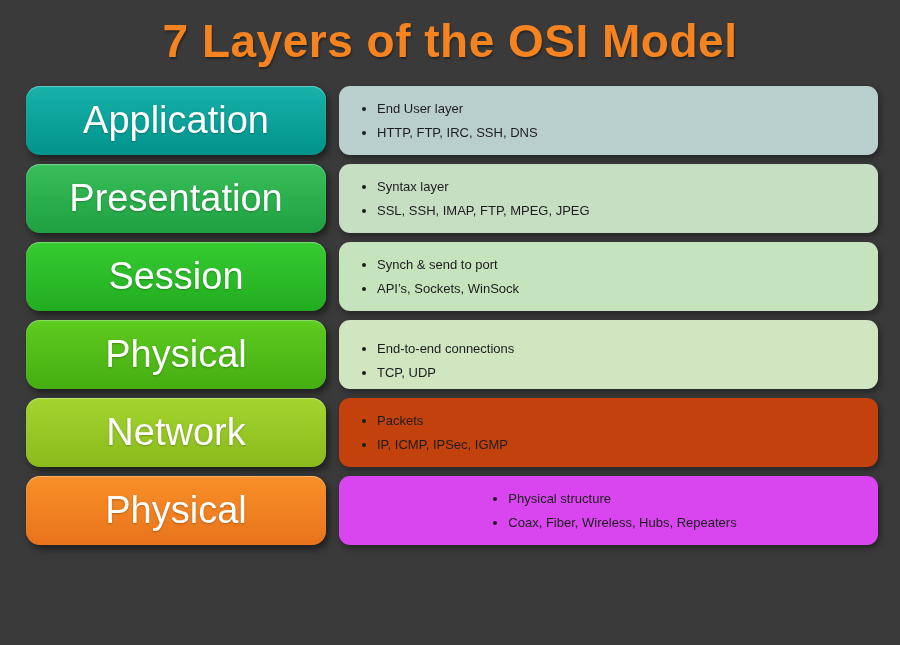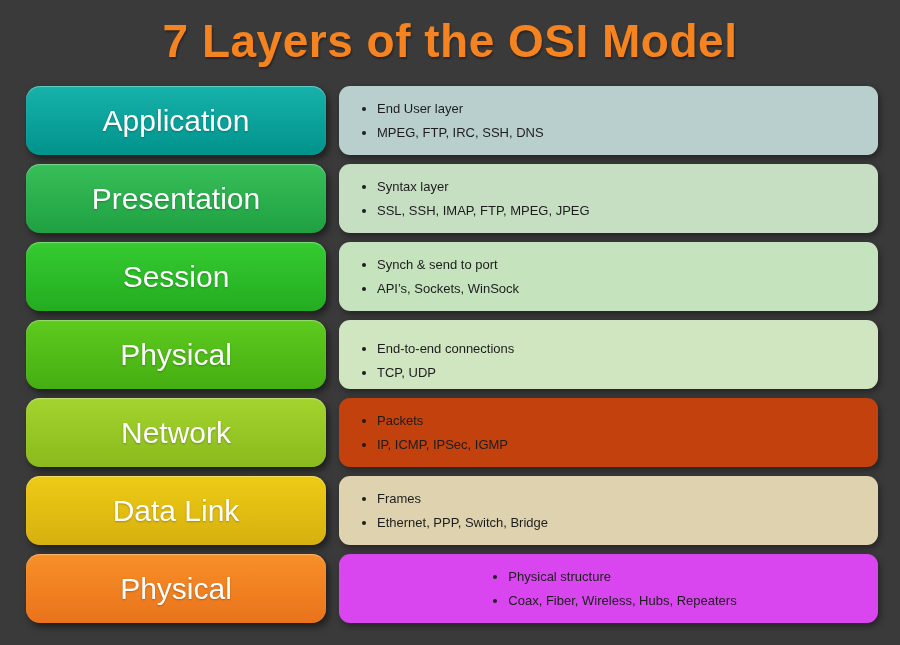--- a/index.html
+++ b/index.html
@@ -41,21 +41,21 @@
     height: 69px;
   }
   .label-box {
     width: 300px;
     flex: 0 0 300px;
     border-radius: 14px;
     display: flex;
     align-items: center;
     justify-content: center;
     color: #ffffff;
-    font-size: 30px;
+    font-size: 38px;
     box-shadow: 3px 4px 7px rgba(0,0,0,0.5), inset 0 1px 1px rgba(255,255,255,0.35);
     text-shadow: 0 1px 2px rgba(0,0,0,0.25);
   }
   .panel {
     flex: 1;
     margin-left: 13px;
     border-radius: 11px;
     box-shadow: 2px 3px 6px rgba(0,0,0,0.4);
     display: flex;
     flex-direction: column;
@@ -81,21 +81,21 @@
 
   <h1 class="title" style="color: rgb(245, 131, 31);">7 Layers of the OSI Model</h1>
 
   <div class="rows">
 
     <div class="row">
       <div class="label-box" style="background: linear-gradient(rgb(23, 178, 170), rgb(0, 147, 140));">Application</div>
       <div class="panel" style="background: rgb(185, 207, 206);">
         <ul>
           <li>End User layer</li>
-          <li>MPEG, FTP, IRC, SSH, DNS</li>
+          <li>HTTP, FTP, IRC, SSH, DNS</li>
         </ul>
       </div>
     </div>
 
     <div class="row">
       <div class="label-box" style="background: linear-gradient(rgb(56, 191, 89), rgb(31, 160, 66));">Presentation</div>
       <div class="panel" style="background: rgb(198, 223, 195);">
         <ul>
           <li>Syntax layer</li>
           <li>SSL, SSH, IMAP, FTP, MPEG, JPEG</li>
@@ -126,29 +126,20 @@
     <div class="row">
       <div class="label-box" style="background: linear-gradient(rgb(163, 212, 46), rgb(138, 186, 28));">Network</div>
       <div class="panel" style="background: #c2410c;">
         <ul>
           <li>Packets</li>
           <li>IP, ICMP, IPSec, IGMP</li>
         </ul>
       </div>
     </div>
 
-    <div class="row">
-      <div class="label-box" style="background: linear-gradient(rgb(238, 203, 22), rgb(214, 176, 14));">Data Link</div>
-      <div class="panel" style="background: rgb(223, 210, 174);">
-        <ul>
-          <li>Frames</li>
-          <li>Ethernet, PPP, Switch, Bridge</li>
-        </ul>
-      </div>
-    </div>
 
     <div class="row">
       <div class="label-box" style="background: linear-gradient(rgb(248, 144, 40), rgb(233, 115, 27));">Physical</div>
       <div class="panel" style="background: #d946ef; align-items: center;">
         <ul>
           <li>Physical structure</li>
           <li>Coax, Fiber, Wireless, Hubs, Repeaters</li>
         </ul>
       </div>
     </div>

